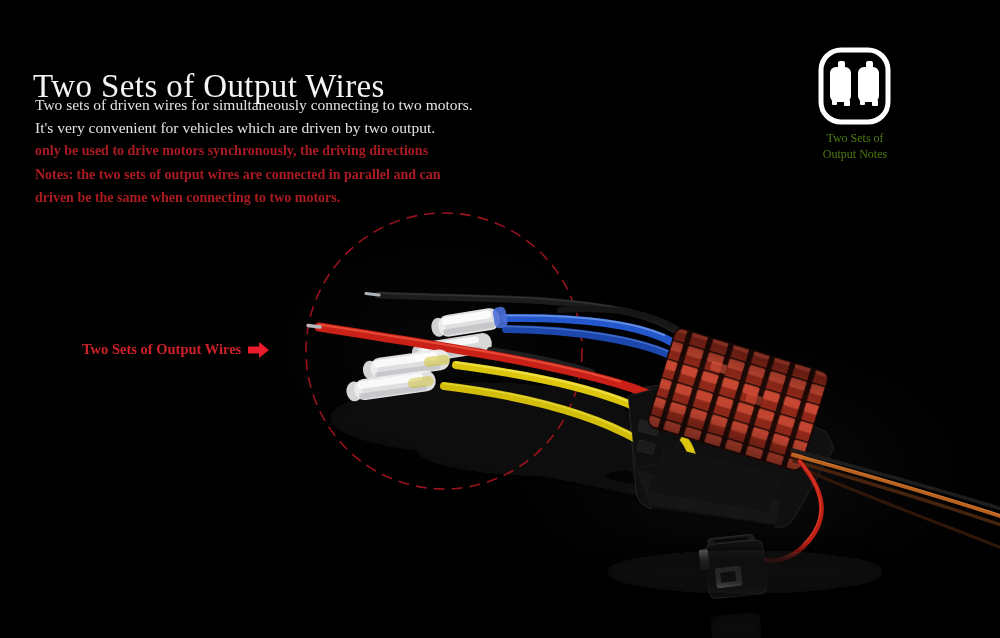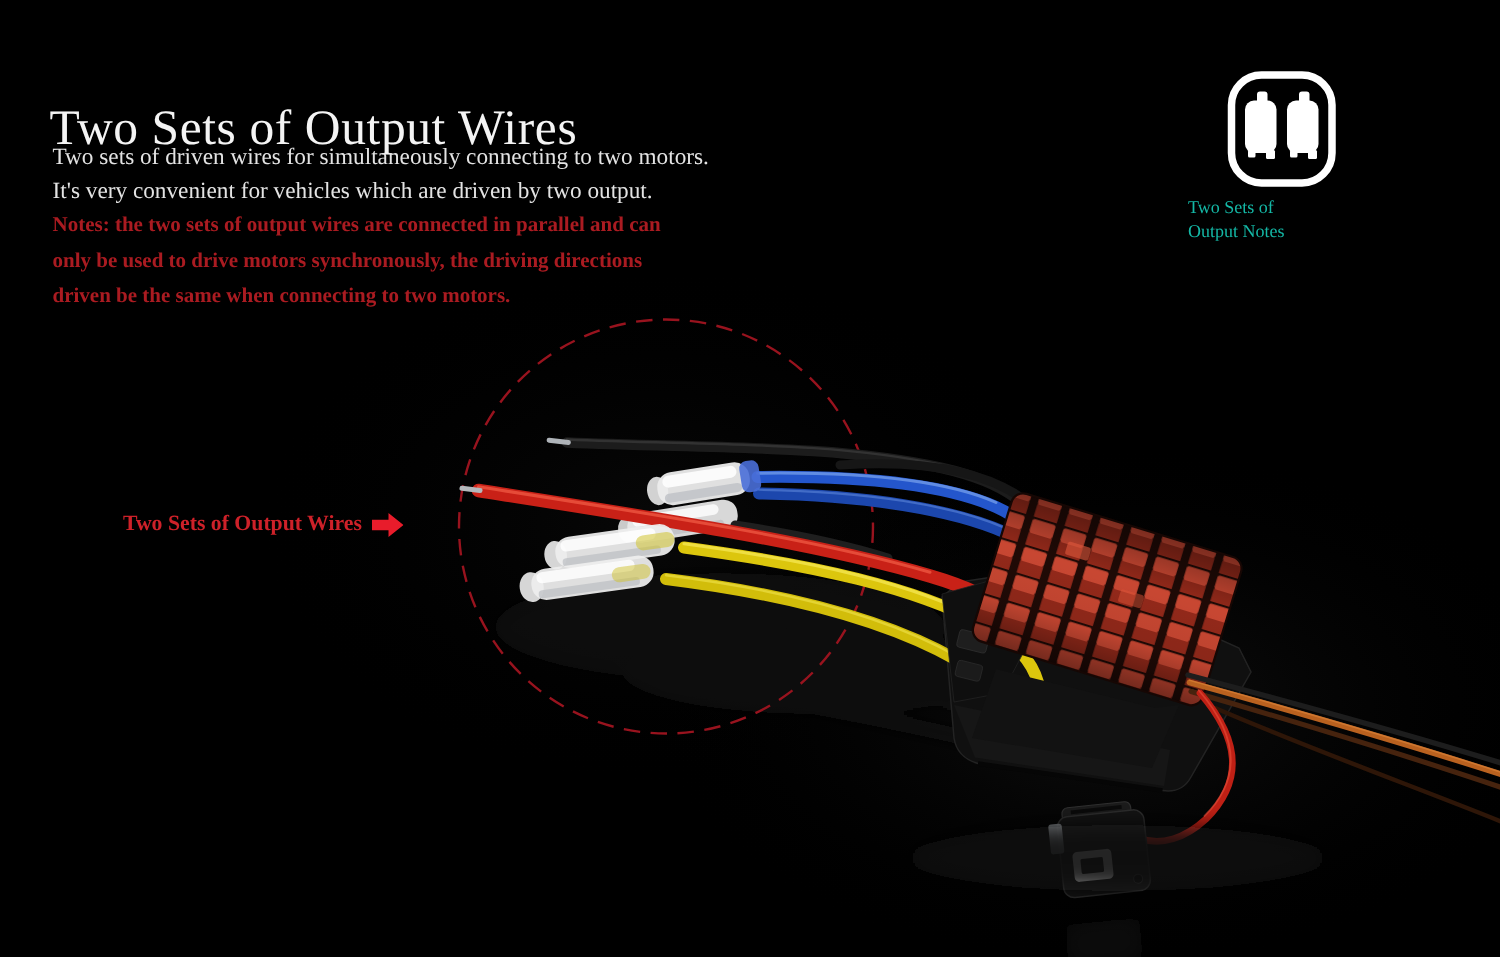--- a/index.html
+++ b/index.html
@@ -10,22 +10,22 @@
       font-weight:400;color:#f4f4f4;letter-spacing:.4px;white-space:nowrap;}
   .desc{position:absolute;left:35px;top:94px;font-size:15.5px;line-height:22.5px;
       color:#e3e3e3;white-space:nowrap;}
   .notes{position:absolute;left:35px;top:139px;font-size:14px;line-height:23.5px;
       font-weight:700;color:#aa1b21;white-space:nowrap;}
   .callout{position:absolute;left:82px;top:340px;height:19px;display:flex;
       align-items:center;gap:7px;}
   .callout-label{font-size:14.5px;font-weight:700;color:#ce2129;white-space:nowrap;}
   .callout-arrow{display:block;}
   .badge{position:absolute;left:818px;top:47px;width:73px;}
-  .badge-caption{position:absolute;left:792px;top:131px;width:126px;text-align:left;
-      font-size:12px;line-height:15.5px;color:#14b8a6;}
+  .badge-caption{position:absolute;left:792px;top:131px;width:126px;text-align:center;
+      font-size:12px;line-height:15.5px;color:#4d7c0f;}
 </style>
 </head>
 <body>
 
 <div class="stage">
 
   <svg class="scene" width="1000" height="638" viewBox="0 0 1000 638">
     <defs>
       <radialGradient id="rg1" cx="50%" cy="50%" r="50%">
         <stop offset="0%" stop-color="#1c1c1c" stop-opacity="0.55"></stop>
@@ -180,22 +180,22 @@
   </svg>
 
   <h1 class="page-title">Two Sets of Output Wires</h1>
 
   <div class="desc">
     <div>Two sets of driven wires for simultaneously connecting to two motors.</div>
     <div>It's very convenient for vehicles which are driven by two output.</div>
   </div>
 
   <div class="notes">
+    <div>only be used to drive motors synchronously, the driving directions</div>
     <div>Notes: the two sets of output wires are connected in parallel and can</div>
-    <div>only be used to drive motors synchronously, the driving directions</div>
     <div>driven be the same when connecting to two motors.</div>
   </div>
 
   <div class="callout">
     <span class="callout-label">Two Sets of Output Wires</span>
     <svg class="callout-arrow" width="21" height="16" viewBox="0 0 21 16">
       <path d="M0,4.5 h11 v-4.5 l10,8 l-10,8 v-4.5 H0 z" fill="#e81c2b"></path>
     </svg>
   </div>
 

